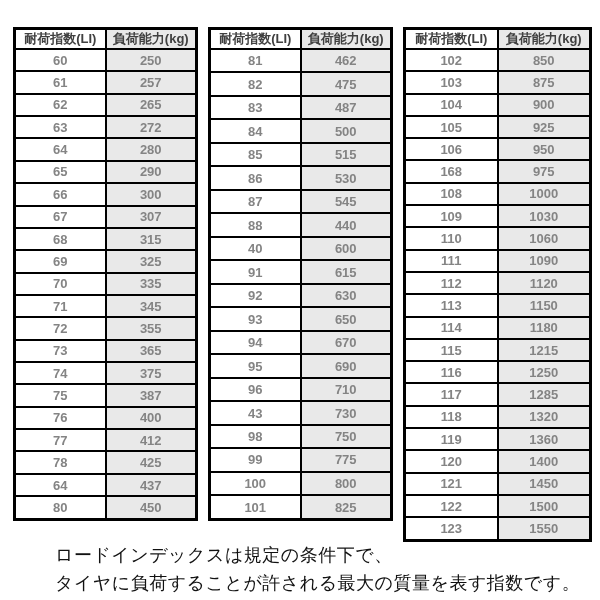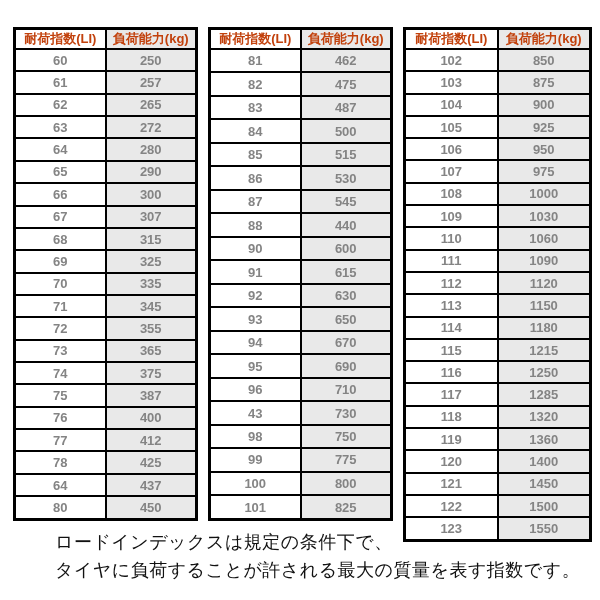--- a/index.html
+++ b/index.html
@@ -27,40 +27,40 @@
   table.li-table td {
     border: 2px solid #000000;
     text-align: center;
     vertical-align: middle;
     padding: 0;
     font-size: 13px;
     font-weight: bold;
     width: 50%;
   }
   table.li-table th {
-    color: #c2410c;
+    color: #404040;
   }
   table.li-table td {
     color: #848484;
   }
   table.li-table th.kg,
   table.li-table td.kg {
     background: #e9e9e9;
   }
   table.li-table th.li,
   table.li-table td.li {
     background: #ffffff;
   }
   .t1 { left: 13px;  top: 27px; width: 185px; height: 494px; }
   .t2 { left: 208px; top: 27px; width: 185px; height: 494px; }
   .t3 { left: 403px; top: 27px; width: 189px; height: 515px; }
   .footer {
     position: absolute;
     left: 55px;
-    top: 528px;
+    top: 541px;
     font-size: 18px;
     line-height: 28px;
     color: #111111;
     letter-spacing: 0.5px;
     white-space: nowrap;
   }
 </style>
 </head>
 <body>
 
@@ -193,21 +193,21 @@
         </tr>
         <tr>
           <td class="li">87</td>
           <td class="kg">545</td>
         </tr>
         <tr>
           <td class="li">88</td>
           <td class="kg">440</td>
         </tr>
         <tr>
-          <td class="li">90</td>
+          <td class="li">40</td>
           <td class="kg">600</td>
         </tr>
         <tr>
           <td class="li">91</td>
           <td class="kg">615</td>
         </tr>
         <tr>
           <td class="li">92</td>
           <td class="kg">630</td>
         </tr>
@@ -271,21 +271,21 @@
         </tr>
         <tr>
           <td class="li">105</td>
           <td class="kg">925</td>
         </tr>
         <tr>
           <td class="li">106</td>
           <td class="kg">950</td>
         </tr>
         <tr>
-          <td class="li">107</td>
+          <td class="li">168</td>
           <td class="kg">975</td>
         </tr>
         <tr>
           <td class="li">108</td>
           <td class="kg">1000</td>
         </tr>
         <tr>
           <td class="li">109</td>
           <td class="kg">1030</td>
         </tr>

